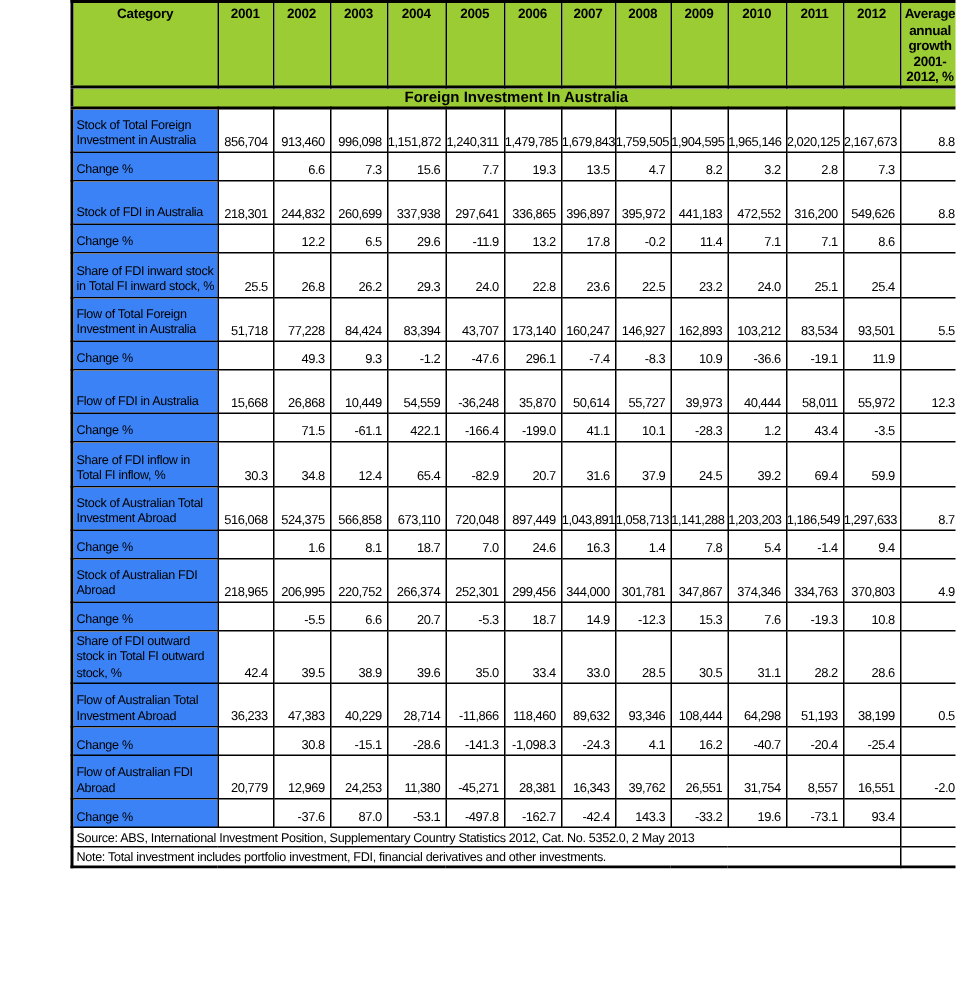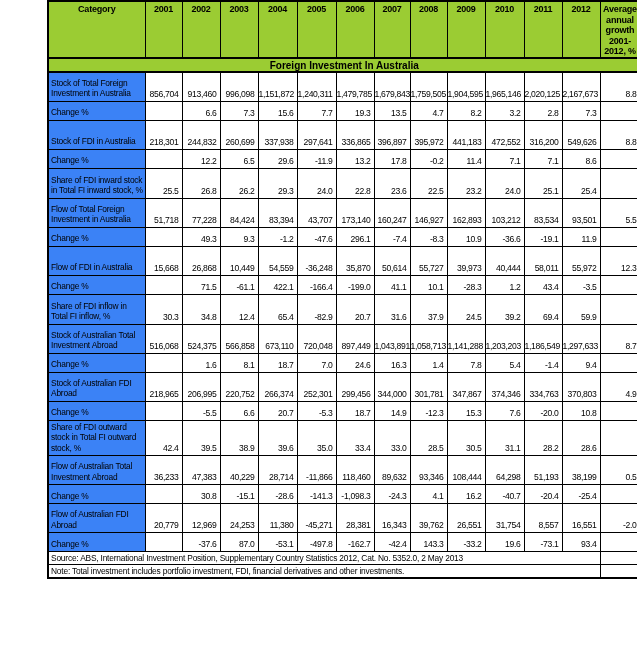--- a/index.html
+++ b/index.html
@@ -321,21 +321,21 @@
           <td class="num"></td>
           <td class="num">-5.5</td>
           <td class="num">6.6</td>
           <td class="num">20.7</td>
           <td class="num">-5.3</td>
           <td class="num">18.7</td>
           <td class="num">14.9</td>
           <td class="num">-12.3</td>
           <td class="num">15.3</td>
           <td class="num">7.6</td>
-          <td class="num">-20.0</td>
+          <td class="num">-19.3</td>
           <td class="num">10.8</td>
           <td class="num"></td>
           <td class="num"></td>
         </tr>
         <tr class="row-share">
           <td class="label-cell">Share of FDI outward stock in Total FI outward stock, %</td>
           <td class="num">42.4</td>
           <td class="num">39.5</td>
           <td class="num">38.9</td>
           <td class="num">39.6</td>

